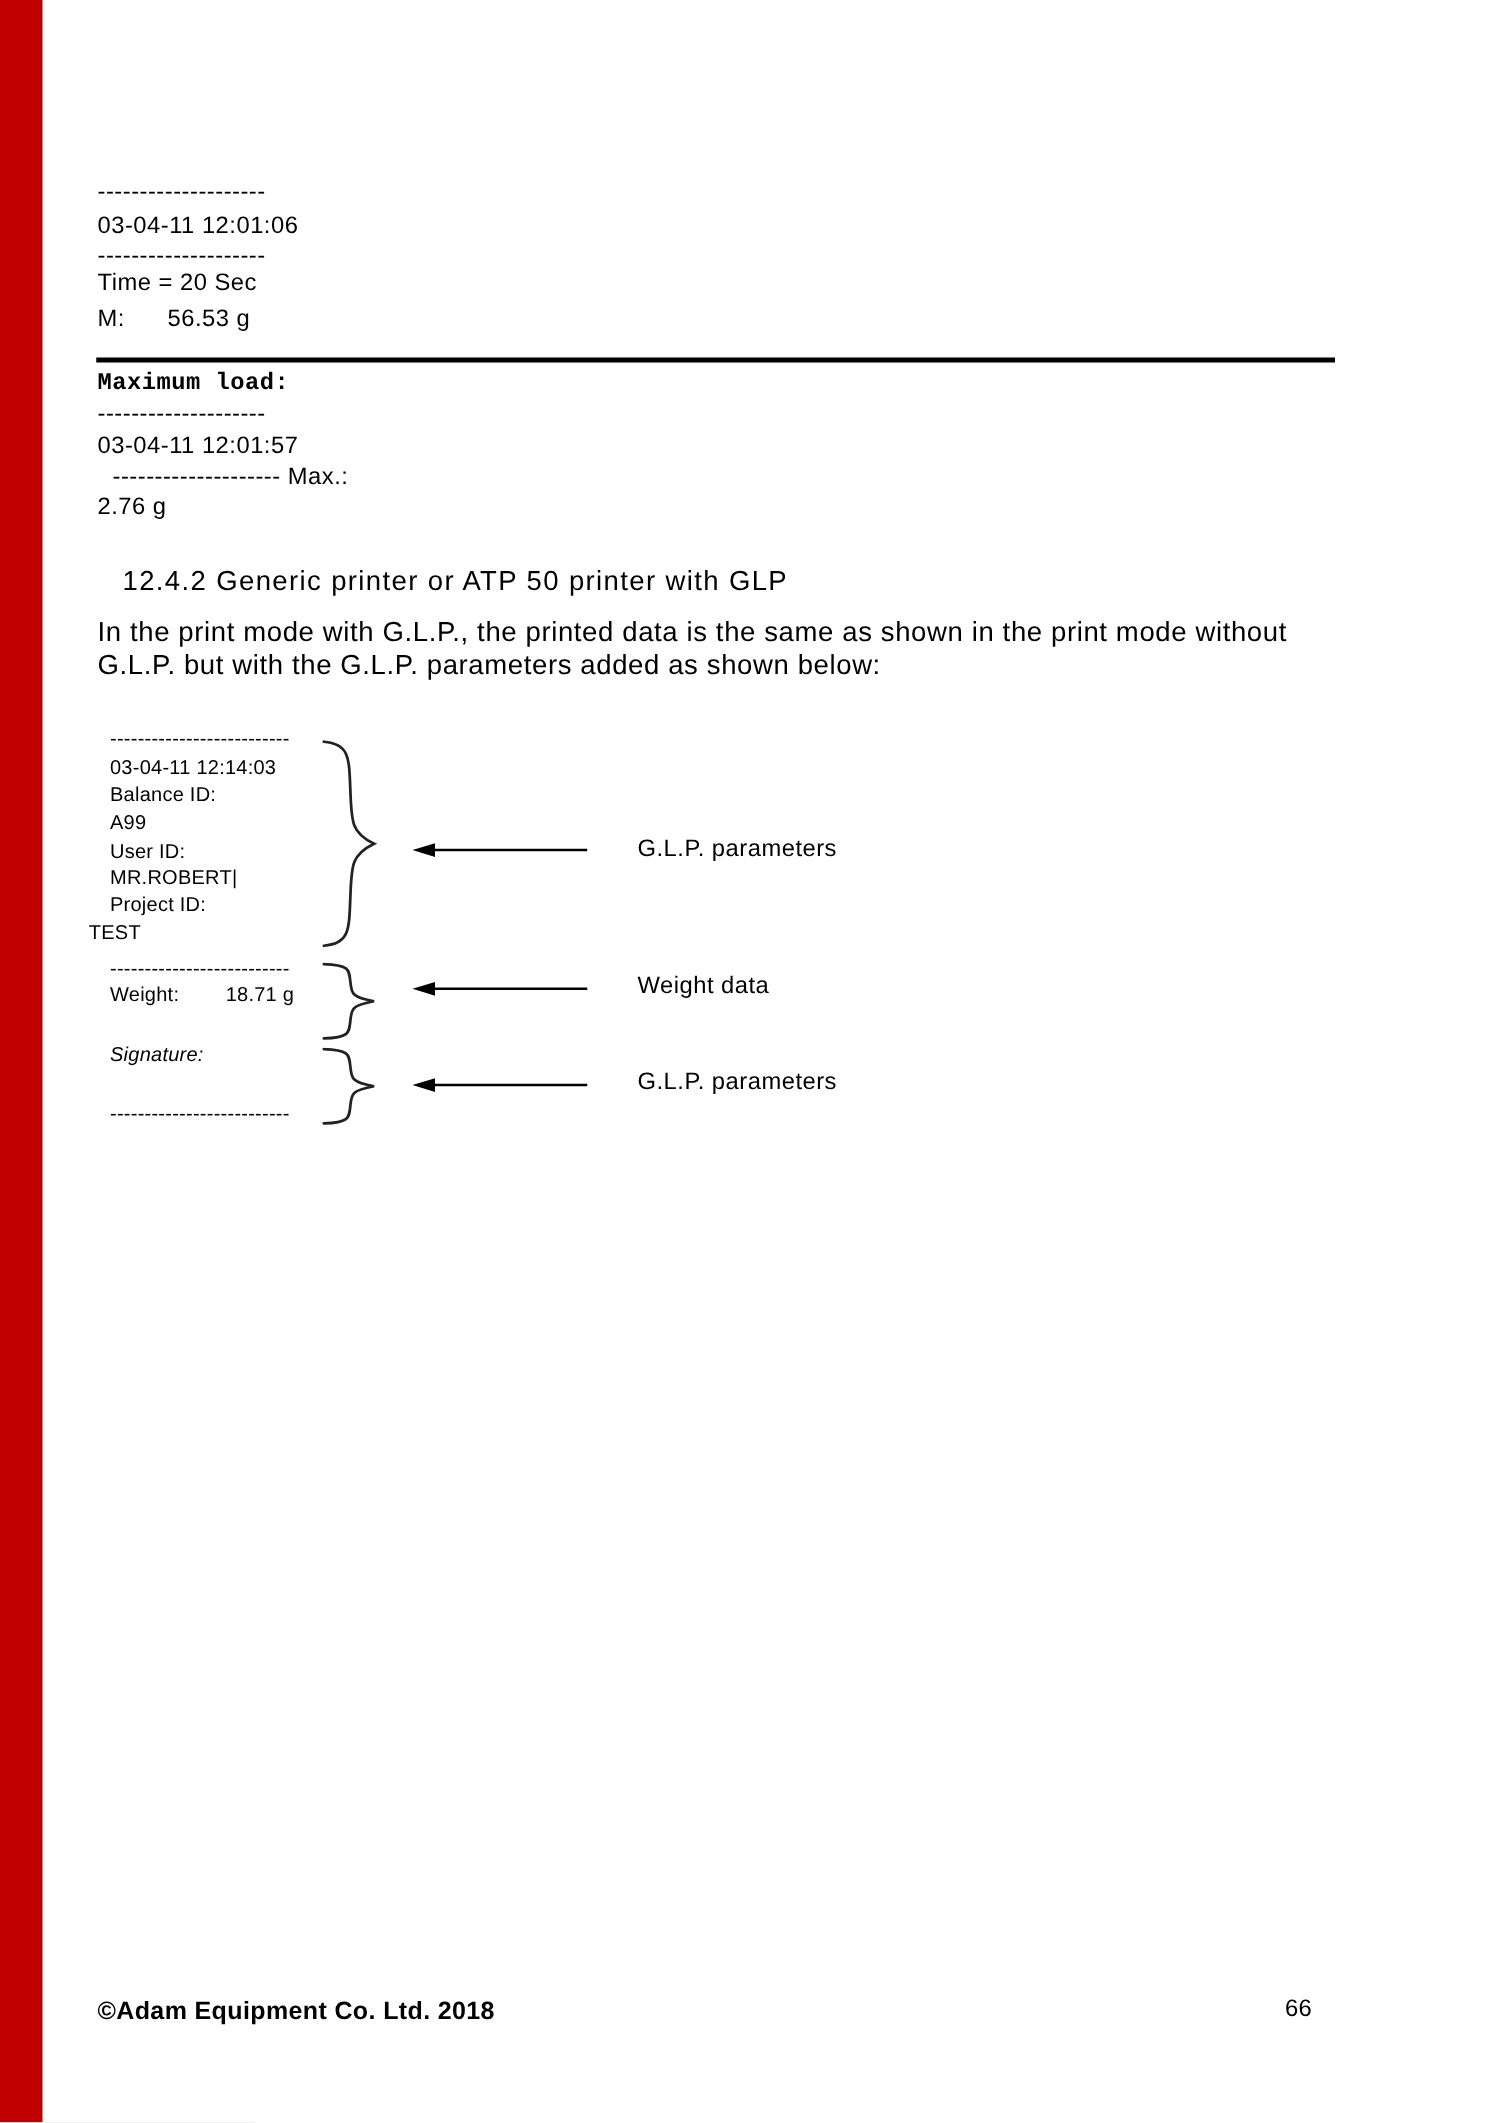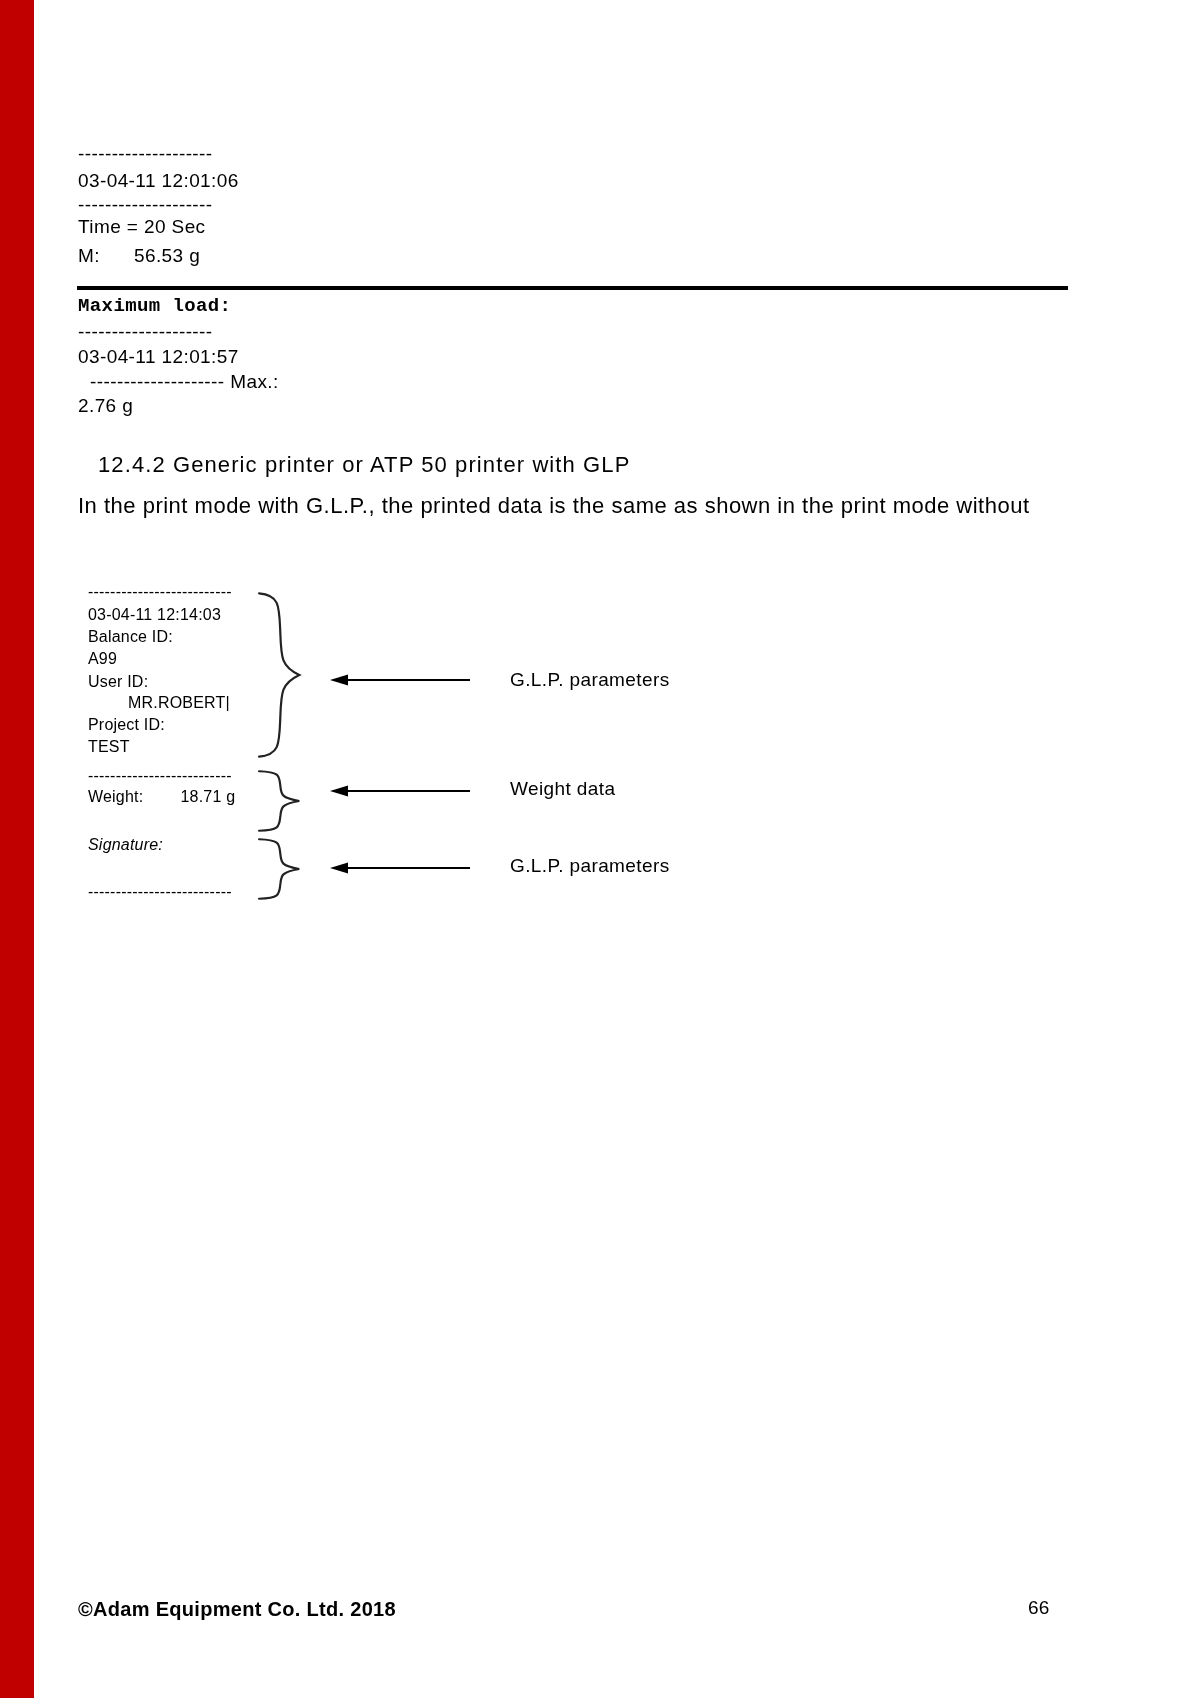--- a/index.html
+++ b/index.html
@@ -44,29 +44,30 @@
   <div class="thick-rule"></div>
 
   <div class="ln print-ln bold" style="left:78px;top:296px;font-family:Liberation Mono, monospace;">Maximum load:</div>
   <div class="ln print-ln" style="left:78px;top:321px;">--------------------</div>
   <div class="ln print-ln" style="left:78px;top:346px;">03-04-11 12:01:57</div>
   <div class="ln print-ln" style="left:78px;top:371px;margin-left:12px;">-------------------- Max.:</div>
   <div class="ln print-ln" style="left:78px;top:395px;">2.76 g</div>
 
   <div class="heading">12.4.2 Generic printer or ATP 50 printer with GLP</div>
   <div class="para-ln" style="top:493px;">In the print mode with G.L.P., the printed data is the same as shown in the print mode without</div>
+  <div class="para-ln" style="top:519px;">G.L.P. but with the G.L.P. parameters added as shown below:</div>
 
   <div class="ln receipt-ln" style="left:88px;top:583px;">--------------------------</div>
   <div class="ln receipt-ln" style="left:88px;top:606px;">03-04-11 12:14:03</div>
   <div class="ln receipt-ln" style="left:88px;top:628px;">Balance ID:</div>
   <div class="ln receipt-ln" style="left:88px;top:650px;">A99</div>
   <div class="ln receipt-ln" style="left:88px;top:673px;">User ID:</div>
-  <div class="ln receipt-ln" style="left:88px;top:694px;margin-left:40px;">MR.ROBERT|</div>
+  <div class="ln receipt-ln" style="left:88px;top:694px;">MR.ROBERT|</div>
   <div class="ln receipt-ln" style="left:88px;top:716px;">Project ID:</div>
-  <div class="ln receipt-ln" style="left:88px;top:738px;">TEST</div>
+  <div class="ln receipt-ln" style="left:71px;top:738px;">TEST</div>
   <div class="ln receipt-ln" style="left:88px;top:767px;">--------------------------</div>
   <div class="ln receipt-ln" style="left:88px;top:788px;">Weight:        18.71 g</div>
   <div class="ln receipt-ln" style="left:88px;top:836px;font-style:italic;">Signature:</div>
   <div class="ln receipt-ln" style="left:88px;top:883px;">--------------------------</div>
 
   <svg class="brace" style="top:590px;height:170px;" viewBox="0 0 44 100" preserveAspectRatio="none">
     <path d="M 6 2 C 24 3, 23 10, 24 26 C 24.7 40, 25 45, 40 50 C 25 55, 24.7 60, 24 74 C 23 90, 24 97, 6 98" fill="none" stroke="#222" stroke-width="2.2" stroke-linecap="round" vector-effect="non-scaling-stroke"></path>
   </svg>
   <svg class="brace" style="top:770px;height:62px;" viewBox="0 0 44 100" preserveAspectRatio="none">
     <path d="M 6 2 C 24 3, 23 10, 24 26 C 24.7 40, 25 45, 40 50 C 25 55, 24.7 60, 24 74 C 23 90, 24 97, 6 98" fill="none" stroke="#222" stroke-width="2.2" stroke-linecap="round" vector-effect="non-scaling-stroke"></path>

